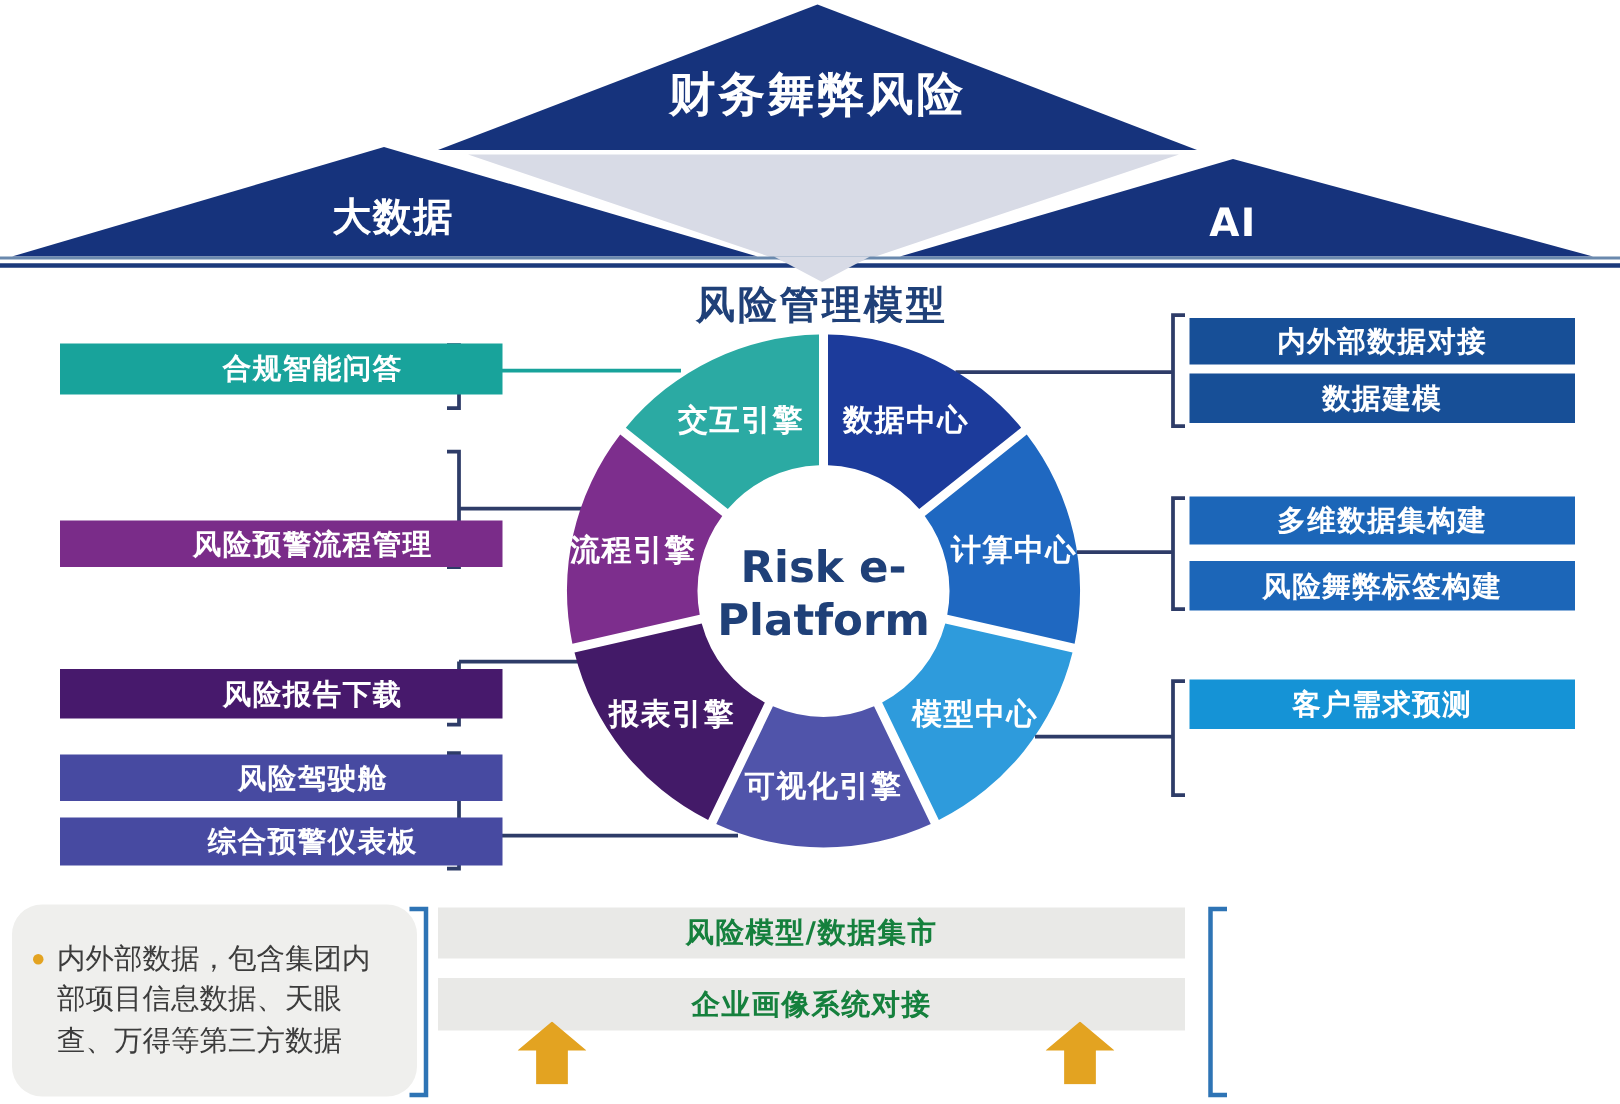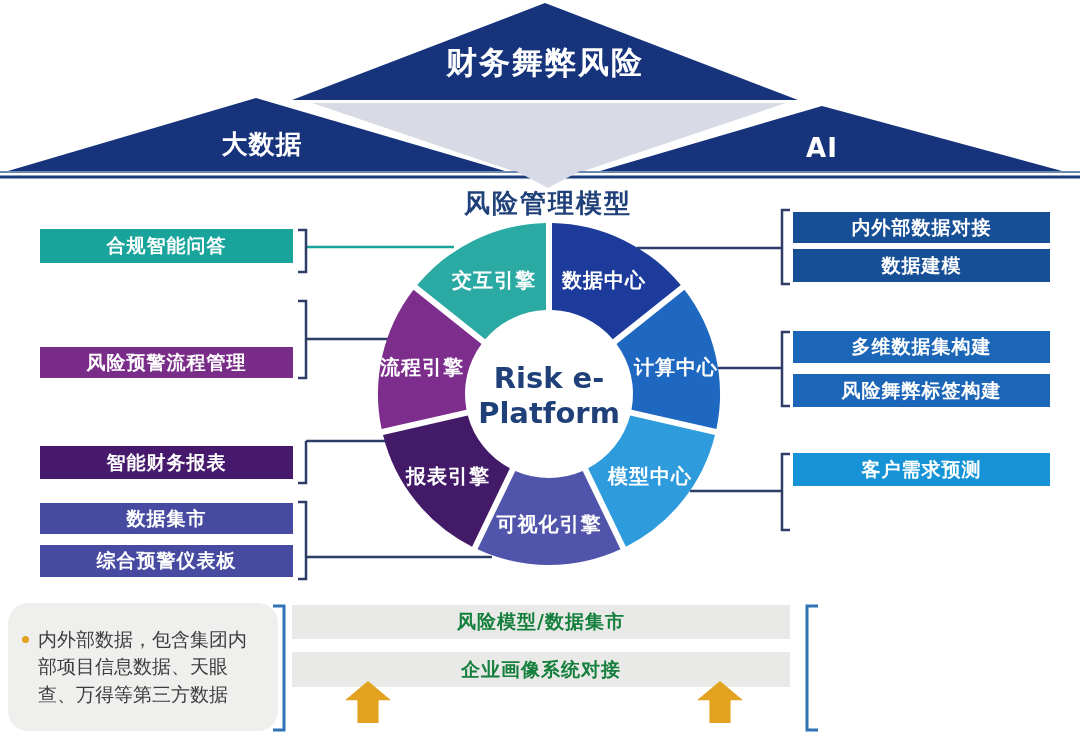--- a/index.html
+++ b/index.html
@@ -15,21 +15,21 @@
   .main-title{
     position:absolute;left:395px;top:186px;width:306px;
     text-align:center;font-size:26px;font-weight:bold;color:#1f4078;letter-spacing:2px;
   }
   .wheel-label{fill:#ffffff;font-size:20px;font-weight:bold;text-anchor:middle;dominant-baseline:middle;letter-spacing:1px;}
   .wheel-center{fill:#1f4078;font-size:29px;font-weight:600;text-anchor:middle;}
   .box{
     position:absolute;display:flex;align-items:center;justify-content:center;
     color:#fff;font-size:19px;font-weight:bold;letter-spacing:1px;white-space:nowrap;
   }
-  .box.left{left:40px;width:253px;}
+  .box.left{left:40px;width:253px;padding-left:42px;}
   .box.right{left:793px;width:257px;}
   .bar{
     position:absolute;left:292px;width:498px;display:flex;align-items:center;justify-content:center;
     color:#15803d;font-size:19px;font-weight:bold;letter-spacing:1px;
   }
   .panel{
     position:absolute;top:603px;height:128px;display:flex;align-items:center;
     color:#3c3c3c;font-size:19px;line-height:1.45;
   }
   .panel .inner{display:flex;align-items:flex-start;}
@@ -97,22 +97,22 @@
     <text class="wheel-label" x="422" y="368">流程引擎</text>
     <text class="wheel-label" x="494" y="281">交互引擎</text>
     <text class="wheel-center" x="549" y="388">Risk e-</text>
     <text class="wheel-center" x="549" y="423">Platform</text>
   </svg>
 
   <div class="main-title">风险管理模型</div>
 
   <div class="box left" style="top: 229px; height: 34px; background: rgb(24, 163, 155);">合规智能问答</div>
   <div class="box left" style="top: 347px; height: 31px; background: rgb(122, 44, 137);">风险预警流程管理</div>
-  <div class="box left" style="top: 446px; height: 33px; background: rgb(71, 25, 108);">智能财务报表</div>
-  <div class="box left" style="top: 503px; height: 31px; background: rgb(71, 74, 161);">数据集市</div>
+  <div class="box left" style="top: 446px; height: 33px; background: rgb(71, 25, 108);">风险报告下载</div>
+  <div class="box left" style="top: 503px; height: 31px; background: rgb(71, 74, 161);">风险驾驶舱</div>
   <div class="box left" style="top: 545px; height: 32px; background: rgb(71, 74, 161);">综合预警仪表板</div>
 
   <div class="box right" style="top: 212px; height: 31px; background: rgb(23, 79, 151);">内外部数据对接</div>
   <div class="box right" style="top: 249px; height: 33px; background: rgb(23, 79, 151);">数据建模</div>
   <div class="box right" style="top: 331px; height: 32px; background: rgb(28, 102, 184);">多维数据集构建</div>
   <div class="box right" style="top: 374px; height: 33px; background: rgb(28, 102, 184);">风险舞弊标签构建</div>
   <div class="box right" style="top: 453px; height: 33px; background: rgb(21, 147, 214);">客户需求预测</div>
 
   <div class="panel pl" style="background: rgb(239, 239, 237); border-radius: 20px;">
     <div class="inner">

